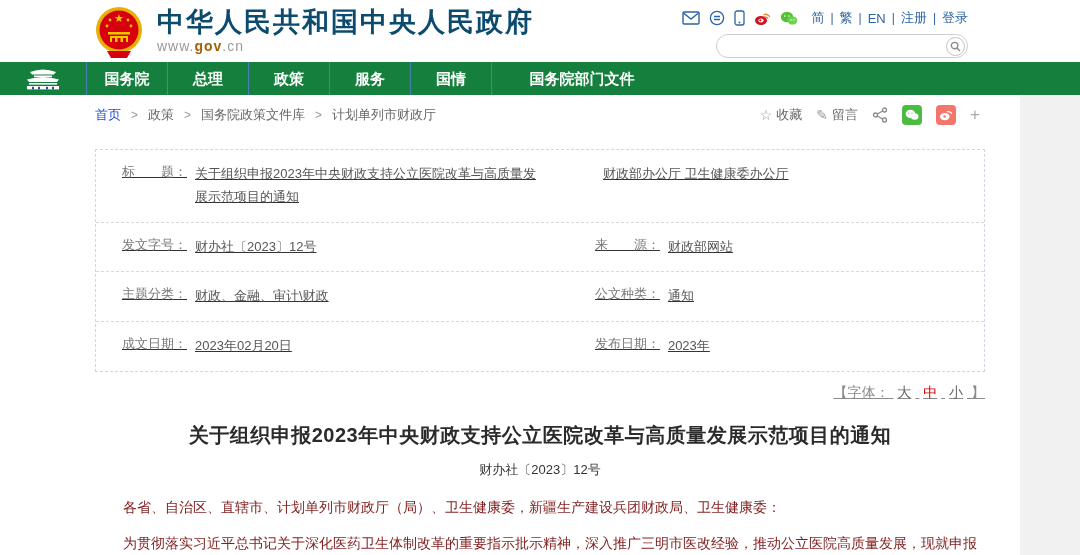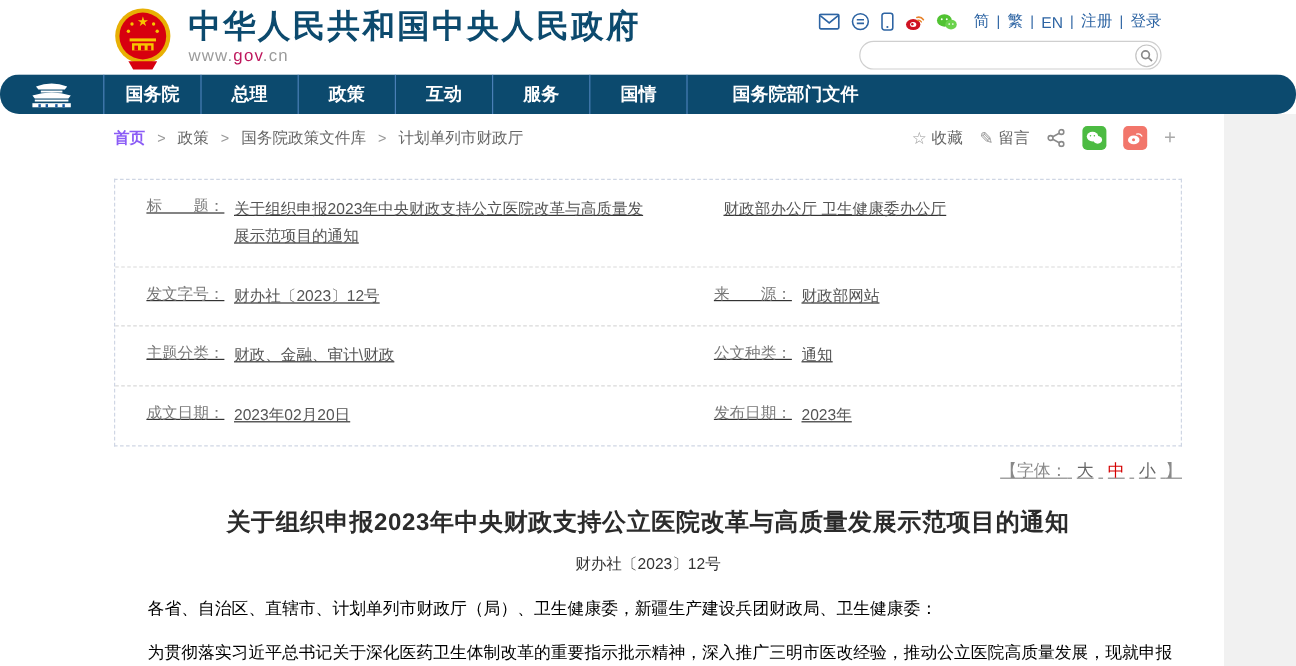--- a/index.html
+++ b/index.html
@@ -9,42 +9,42 @@
     background:#ffffff; position:relative; overflow:hidden; color:#333;
   }
   .right-gutter { position:absolute; right:0; top:95px; width:60px; height:460px; background:#f1f1f1; }
 
   
   .header { height:62px; position:relative; display:flex; align-items:center; padding-left:95px; background:#fff; }
   .emblem { width:48px; height:54px; margin-top:2px; }
   .site-block { margin-left:14px; }
   .site-title { color:#0c4a6e; font-size:27px; font-weight:bold; letter-spacing:2px; line-height:1.1; }
   .site-url { font-size:14px; color:#9a9a9a; margin-top:1px; letter-spacing:1px; }
-  .site-url .gov { color:#be185d; }
+  .site-url .gov { color:#a16207;font-weight:bold; }
   .header-right { position:absolute; right:112px; top:9px; display:flex; flex-direction:column; align-items:flex-end; }
   .quick-row { display:flex; align-items:center; gap:9px; font-size:13px; }
   .q-icon { display:inline-flex; align-items:center; }
   .lang-links { display:flex; align-items:center; gap:6px; margin-left:4px; }
   .lang-links a { color:#2d64a3; text-decoration:none; font-size:13px; }
   .lang-sep { color:#2d64a3; font-size:12px; }
   .search-pill { margin-top:7px; width:252px; height:24px; border:1px solid #cfcfcf; border-radius:13px; background:#fff; position:relative; }
   .search-input { position:absolute; left:12px; top:1px; width:205px; height:20px; border:none; outline:none; font-size:12px; background:transparent; }
   .search-btn { position:absolute; right:2px; top:2px; width:19px; height:19px; border:1px solid #c3c3c3; border-radius:50%; background:#fff; display:flex; align-items:center; justify-content:center; cursor:pointer; }
 
   
-  .nav { height:33px; background:#0c4a6e; display:flex;border-radius:16px; }
+  .nav { height:33px; background:#15803d; display:flex; }
   .nav-home { width:86px; display:flex; align-items:center; justify-content:center; cursor:pointer; }
   .nav-item { width:81px; text-align:center; line-height:33px; color:#fff; font-size:15px; font-weight:bold; border-left:1px solid #4a7fb6; cursor:pointer; }
   .nav-item.wide { width:181px; }
   .nav-fill { flex:1; }
 
   
   .crumb-row { position:relative; height:40px; display:flex; align-items:center; padding-left:95px; }
   .crumbs { display:flex; align-items:center; font-size:13px; color:#666; }
-  .crumb-first { font-weight:bold; color:#8b5cf6; }
+  .crumb-first { font-weight:normal; color:#1d4ed8; }
   .crumb-sep { margin:0 10px; color:#999; font-size:12px; }
   .crumb-link { cursor:pointer; }
   .page-actions { position:absolute; right:100px; top:10px; display:flex; align-items:center; gap:14px; font-size:13px; color:#666; }
   .act { display:inline-flex; align-items:center; gap:4px; cursor:pointer; }
   .act-glyph { color:#999; font-size:14px; }
   .badge { width:20px; height:20px; border-radius:4px; display:inline-flex; align-items:center; justify-content:center; cursor:pointer; }
   .badge.wechat { background:#4cbb42; }
   .badge.weibo { background:#f2766b; }
   .plus { color:#aaa; font-size:17px; cursor:pointer; }
 
@@ -60,21 +60,21 @@
 
   
   .font-ctrl { width:985px; text-align:right; margin-top:12px; font-size:14px; color:#8a8a8a;text-decoration:underline; }
   .fs { margin:0 4px; color:#666; cursor:pointer; }
   .fs.active { color:#d40000; }
 
   
   .art-title { text-align:center; font-size:20px; font-weight:bold; color:#2b2b2b; margin-top:20px; letter-spacing:0.5px; }
   .doc-no { text-align:center; font-size:13px; color:#333; margin-top:12px; }
   .art-body { margin:14px 95px 0 95px; }
-  .art-body p { font-size:14px; color:#000000; line-height:2.05; text-indent:2em; margin-top:8px; }
+  .art-body p { font-size:14px; color:#7f1d1d; line-height:2.05; text-indent:2em; margin-top:8px; }
 </style>
 </head>
 <body>
 
 <div class="right-gutter"></div>
 
 <div class="header">
   <svg class="emblem" viewBox="0 0 48 54">
     <circle cx="24" cy="25" r="23" fill="#e8b004"></circle>
     <circle cx="24" cy="25" r="19.5" fill="#d7000f"></circle>
@@ -168,21 +168,20 @@
       <rect x="5" y="19" width="32" height="3.4"></rect>
       <rect x="10" y="19.8" width="2" height="2.6" fill="#15589f"></rect>
       <rect x="16" y="19.8" width="2" height="2.6" fill="#15589f"></rect>
       <rect x="24" y="19.8" width="2" height="2.6" fill="#15589f"></rect>
       <rect x="30" y="19.8" width="2" height="2.6" fill="#15589f"></rect>
     </svg>
   </div>
   <div class="nav-item">国务院</div>
   <div class="nav-item">总理</div>
   <div class="nav-item">政策</div>
-  <div class="nav-item">互动</div>
   <div class="nav-item">服务</div>
   <div class="nav-item">国情</div>
   <div class="nav-item wide">国务院部门文件</div>
   <div class="nav-fill"></div>
 </div>
 
 <div class="crumb-row">
   <div class="crumbs">
     <span class="crumb-first crumb-link">首页</span>
     <span class="crumb-sep">&gt;</span>

